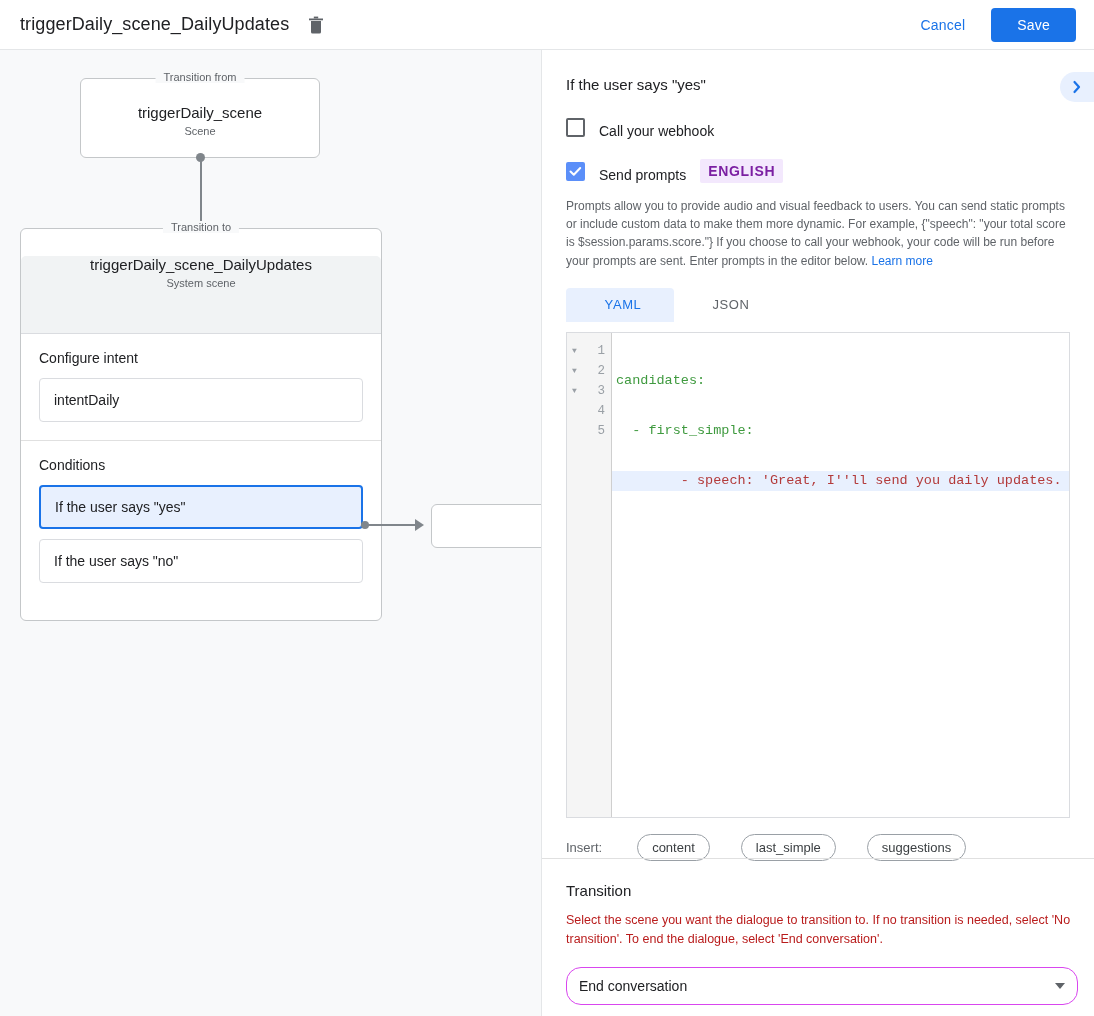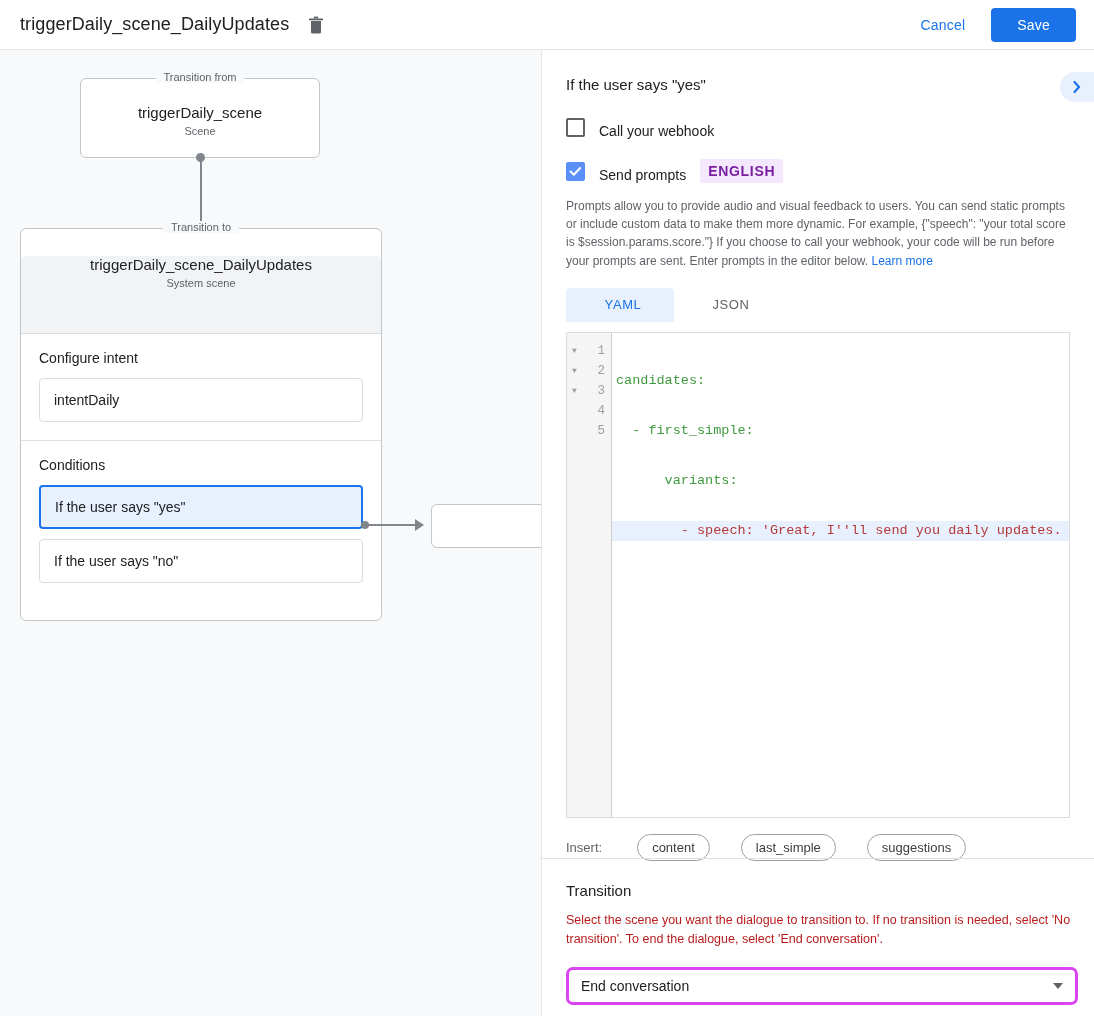--- a/index.html
+++ b/index.html
@@ -202,21 +202,21 @@
 
   .panel-divider {
     position: absolute; left: 0; top: 808px; width: 553px; height: 1px;
     background: #e0e0e0;
   }
 
   .transition-sec { position: absolute; left: 24px; top: 832px; width: 512px; }
   .trans-title { font-size: 15px; color: #202124; margin: 0 0 12px 0; }
   .trans-desc { font-size: 12.5px; color: #b91c1c; line-height: 1.52; margin: 0 0 18px 0; }
   .select-box {
-    height: 38px; border: 3px solid #d946ef; border-radius: 7px; background: #fff;
+    height: 38px; border: 1px solid #d946ef; border-radius: 15px; background: #fff;
     display: flex; align-items: center; padding: 2px 12px; cursor: pointer;
   }
   .select-value { flex: 1; font-size: 14px; color: #202124; }
   .caret {
     width: 0; height: 0; border-left: 5px solid transparent;
     border-right: 5px solid transparent; border-top: 6px solid #5f6368;
   }
 </style>
 </head>
 <body>
@@ -324,21 +324,20 @@
           <div class="gline">
               <span>4</span>
             </div>
           <div class="gline">
               <span>5</span>
             </div>
         </div>
         <div class="code">
           <div class="cline"><span class="k">candidates:</span></div>
           <div class="cline"><span class="k">  - first_simple:</span></div>
-          <div class="cline"><span class="k">      variants:</span></div>
           <div class="cline hl"><span class="s">        - speech: 'Great, I''ll send you daily updates.</span></div>
           <div class="cline"><span></span></div>
         </div>
       </div>
 
       <div class="insert-row">
         <span class="insert-label">Insert:</span>
         <button class="chip">content</button>
         <button class="chip">last_simple</button>
         <button class="chip">suggestions</button>

